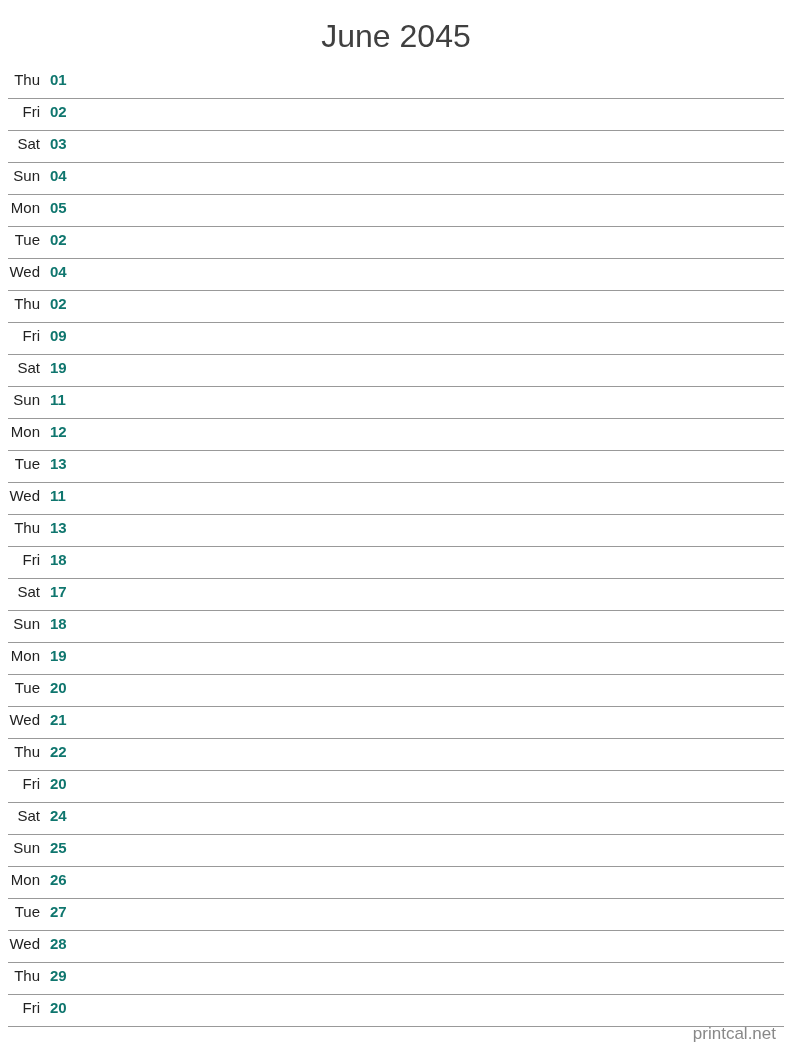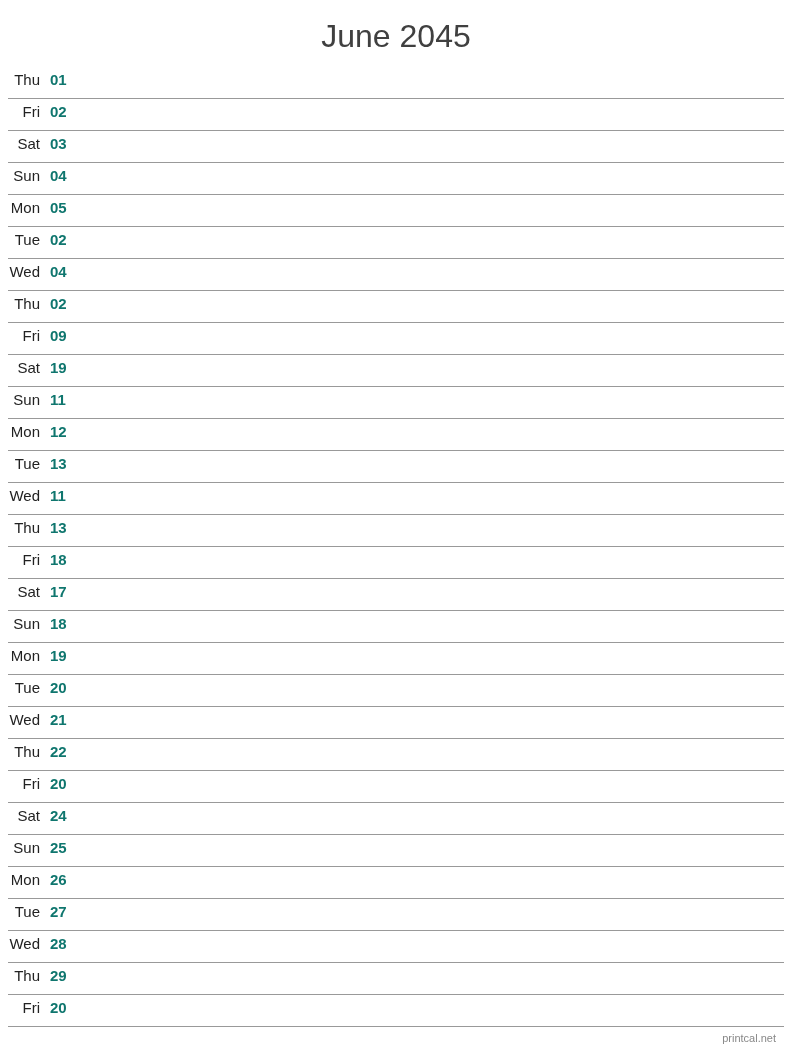--- a/index.html
+++ b/index.html
@@ -54,21 +54,21 @@
     }
 
     .day-line {
       flex: 1;
     }
 
     .footer {
       position: absolute;
       bottom: 12px;
       right: 16px;
-      font-size: 11px;
+      font-size: 17px;
       color: #888;
     }
   </style>
 </head>
 <body>
 
 <h1 class="page-title">June 2045</h1>
 
 <div class="calendar-container">
 <div class="day-row">

